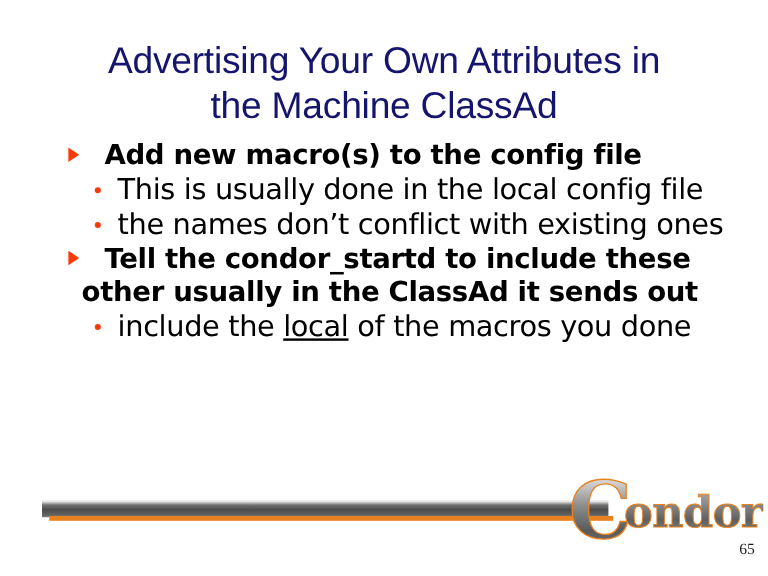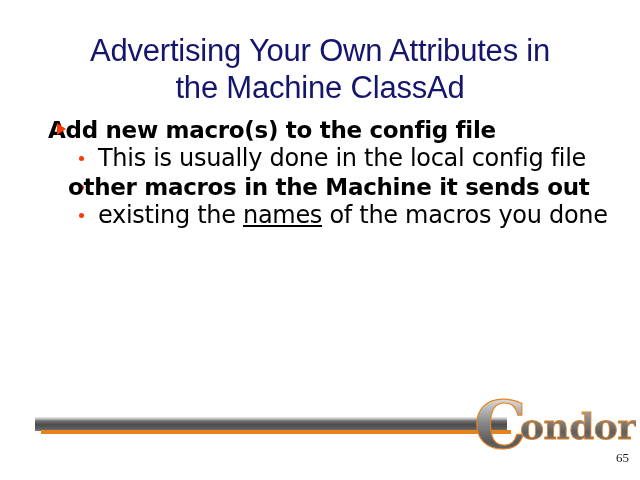--- a/index.html
+++ b/index.html
@@ -44,21 +44,21 @@
     display: block;
     color: #000000;
     font-family: "DejaVu Sans", sans-serif;
   }
 
   
   .l1 {
     font-size: 23px;
     line-height: 28px;
     font-weight: bold;
-    padding-left: 48px;
+    padding-left: 87px;
     letter-spacing: -0.3px;
   }
   .l1.cont {
     padding-left: 68px;
   }
   .l1 .marker {
     position: absolute;
     left: 57px;
     top: 7px;
     width: 0;
@@ -146,32 +146,39 @@
 
     <div class="line l2">
       <span class="marker"></span>
       <span>This is usually done in the local config file</span>
     </div>
 
     <div class="line l2">
       <span class="marker"></span>
     </div>
 
-
+    <div class="line l2 cont">
+      <span>the names don’t conflict with existing ones</span>
+    </div>
+
+    <div class="line l1">
+      <span class="marker"></span>
+      <span>Tell the condor_startd to include these</span>
+    </div>
 
     <div class="line l1 cont">
-      <span>other macros in the Machine it sends out</span>
+      <span>other usually in the ClassAd it sends out</span>
     </div>
 
     <div class="line l2">
       <span class="marker"></span>
     </div>
 
     <div class="line l2 cont">
-      <span>existing the </span><span class="u">names</span><span> of the macros you done</span>
+      <span>include the </span><span class="u">local</span><span> of the macros you done</span>
     </div>
 
 
   </div>
 
   <div id="beam"></div>
   <div id="beam-accent"></div>
 
   <svg id="logo" viewBox="0 0 160 66">
     <defs>

